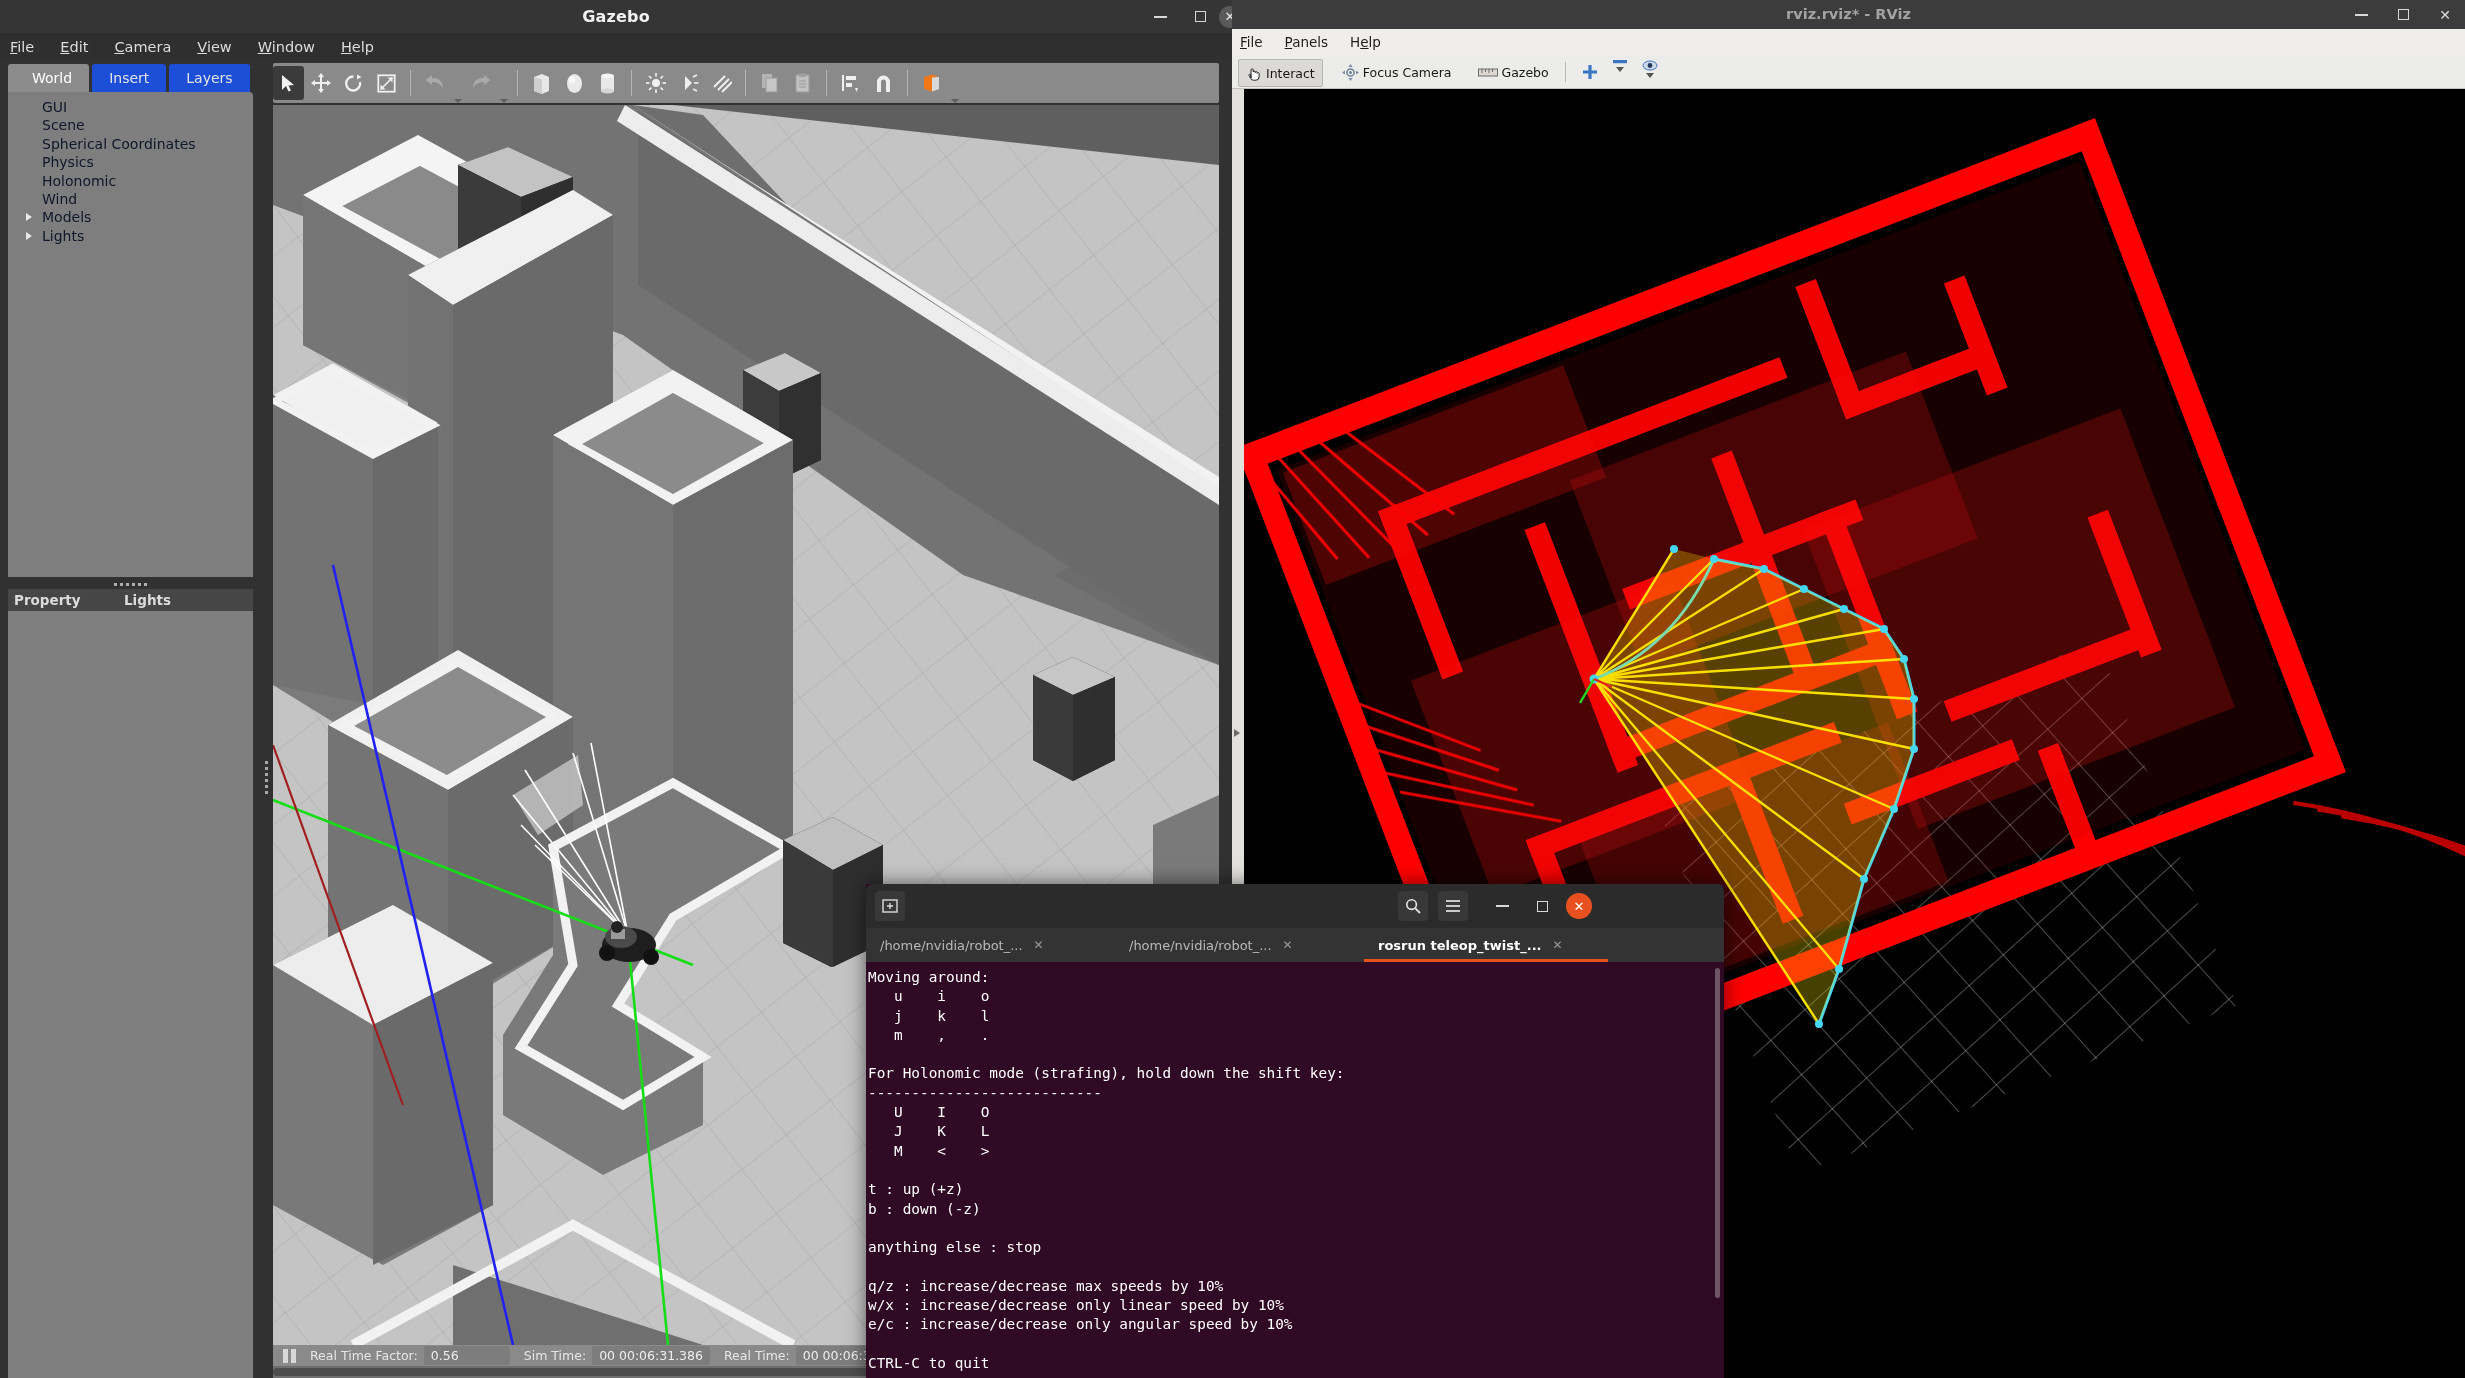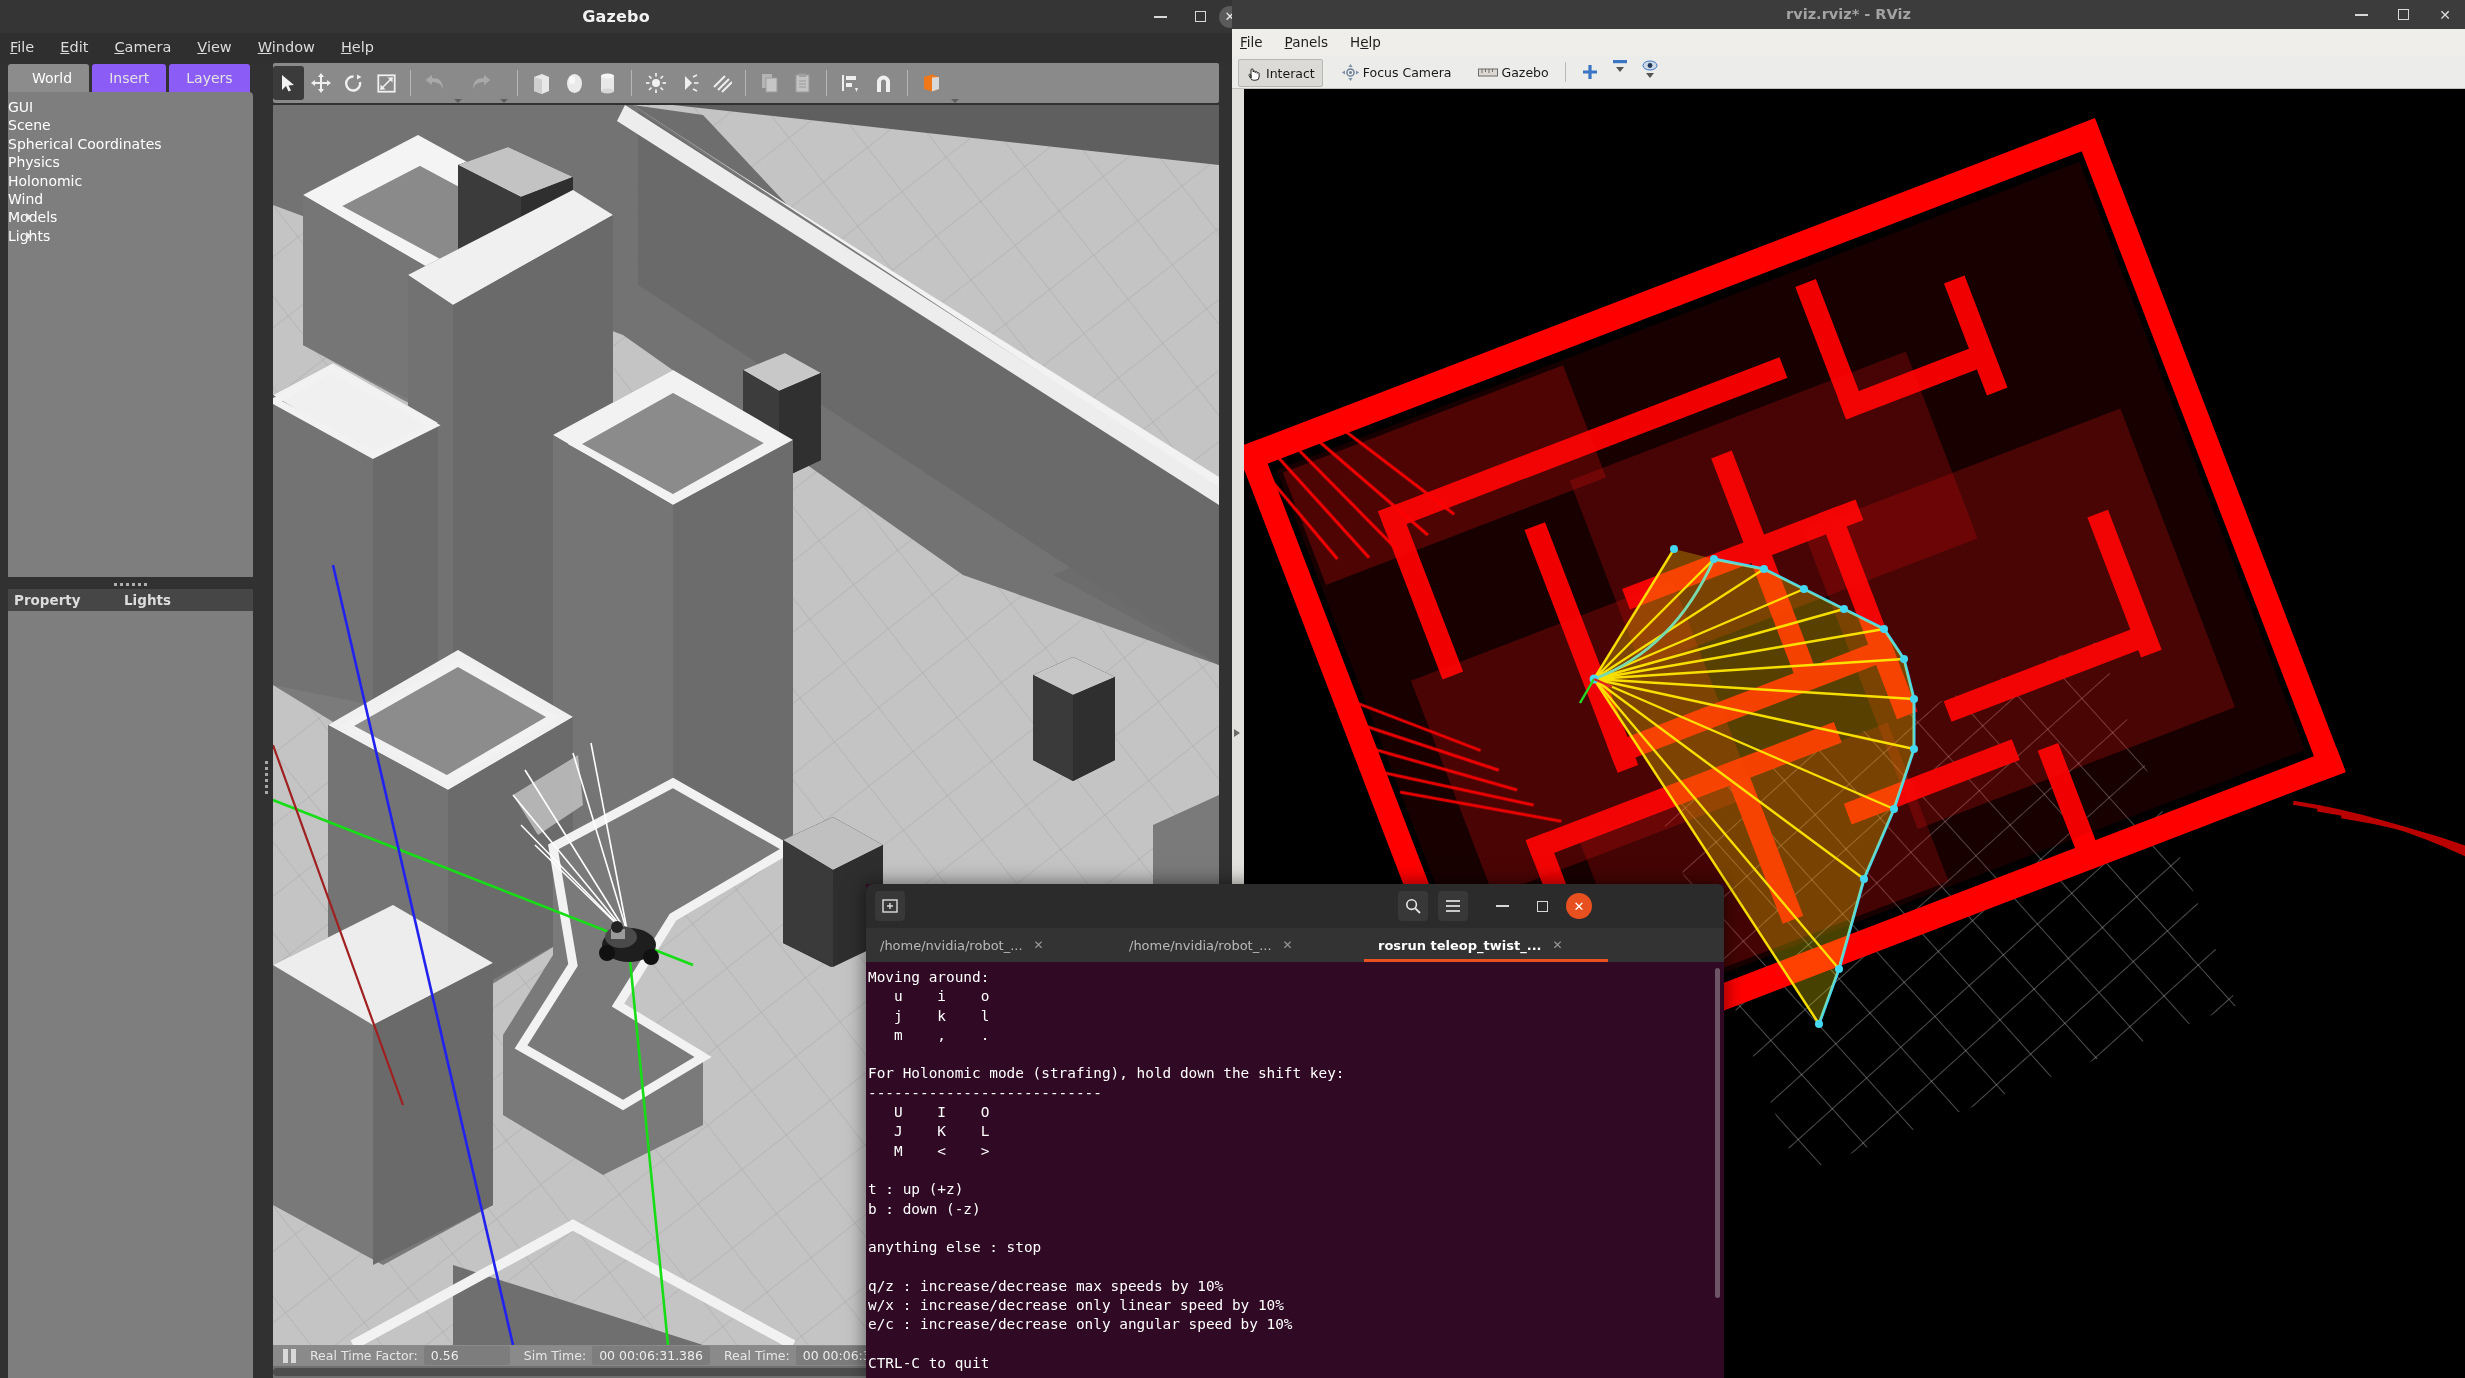--- a/index.html
+++ b/index.html
@@ -37,31 +37,31 @@
     padding:0 13px;cursor:default;
   }
   #gz-menubar .mi:first-child{padding-left:10px;}
   #gz-menubar .mi u{text-decoration:underline;}
 
   
   #gz-leftdock{left:0px;top:61px;width:261px;height:1317px;background:#313131;}
   #gz-tabs{left:8px;top:3px;height:28px;}
   .gztab{
     float:left;height:28px;line-height:28px;padding:0 17px;
-    font-size:14px;color:#e3e3e3;background:#8b5cf6;
+    font-size:14px;color:#e3e3e3;background:#1d4ed8;
     border-top-left-radius:3px;border-top-right-radius:3px;margin-right:3px;
   }
   .gztab.on{background:#8c8c8c;color:#fff;padding-left:24px;}
   #gz-treepane{
     left:8px;top:31px;width:245px;height:485px;background:#7e7e7e;
     border-top-right-radius:4px;
   }
   .gztree-item{
-    height:18.4px;line-height:18.4px;font-size:14px;color:#ffffff;
-    position:relative;white-space:nowrap;
+    height:18.4px;line-height:18.4px;font-size:14px;color:#0f172a;
+    padding-left:34px;position:relative;white-space:nowrap;
   }
   .gztree-item .tw{
     position:absolute;left:18px;top:5px;width:0;height:0;
     border-left:6px solid #e9e9e9;border-top:4.5px solid transparent;
     border-bottom:4.5px solid transparent;
   }
   #gz-splitgrip{left:8px;top:518px;width:245px;height:10px;
     display:flex;align-items:center;justify-content:center;}
   #gz-splitgrip .dots{width:34px;height:3px;
     background:repeating-linear-gradient(90deg,#aeaeae 0 3px,transparent 3px 6px);}

